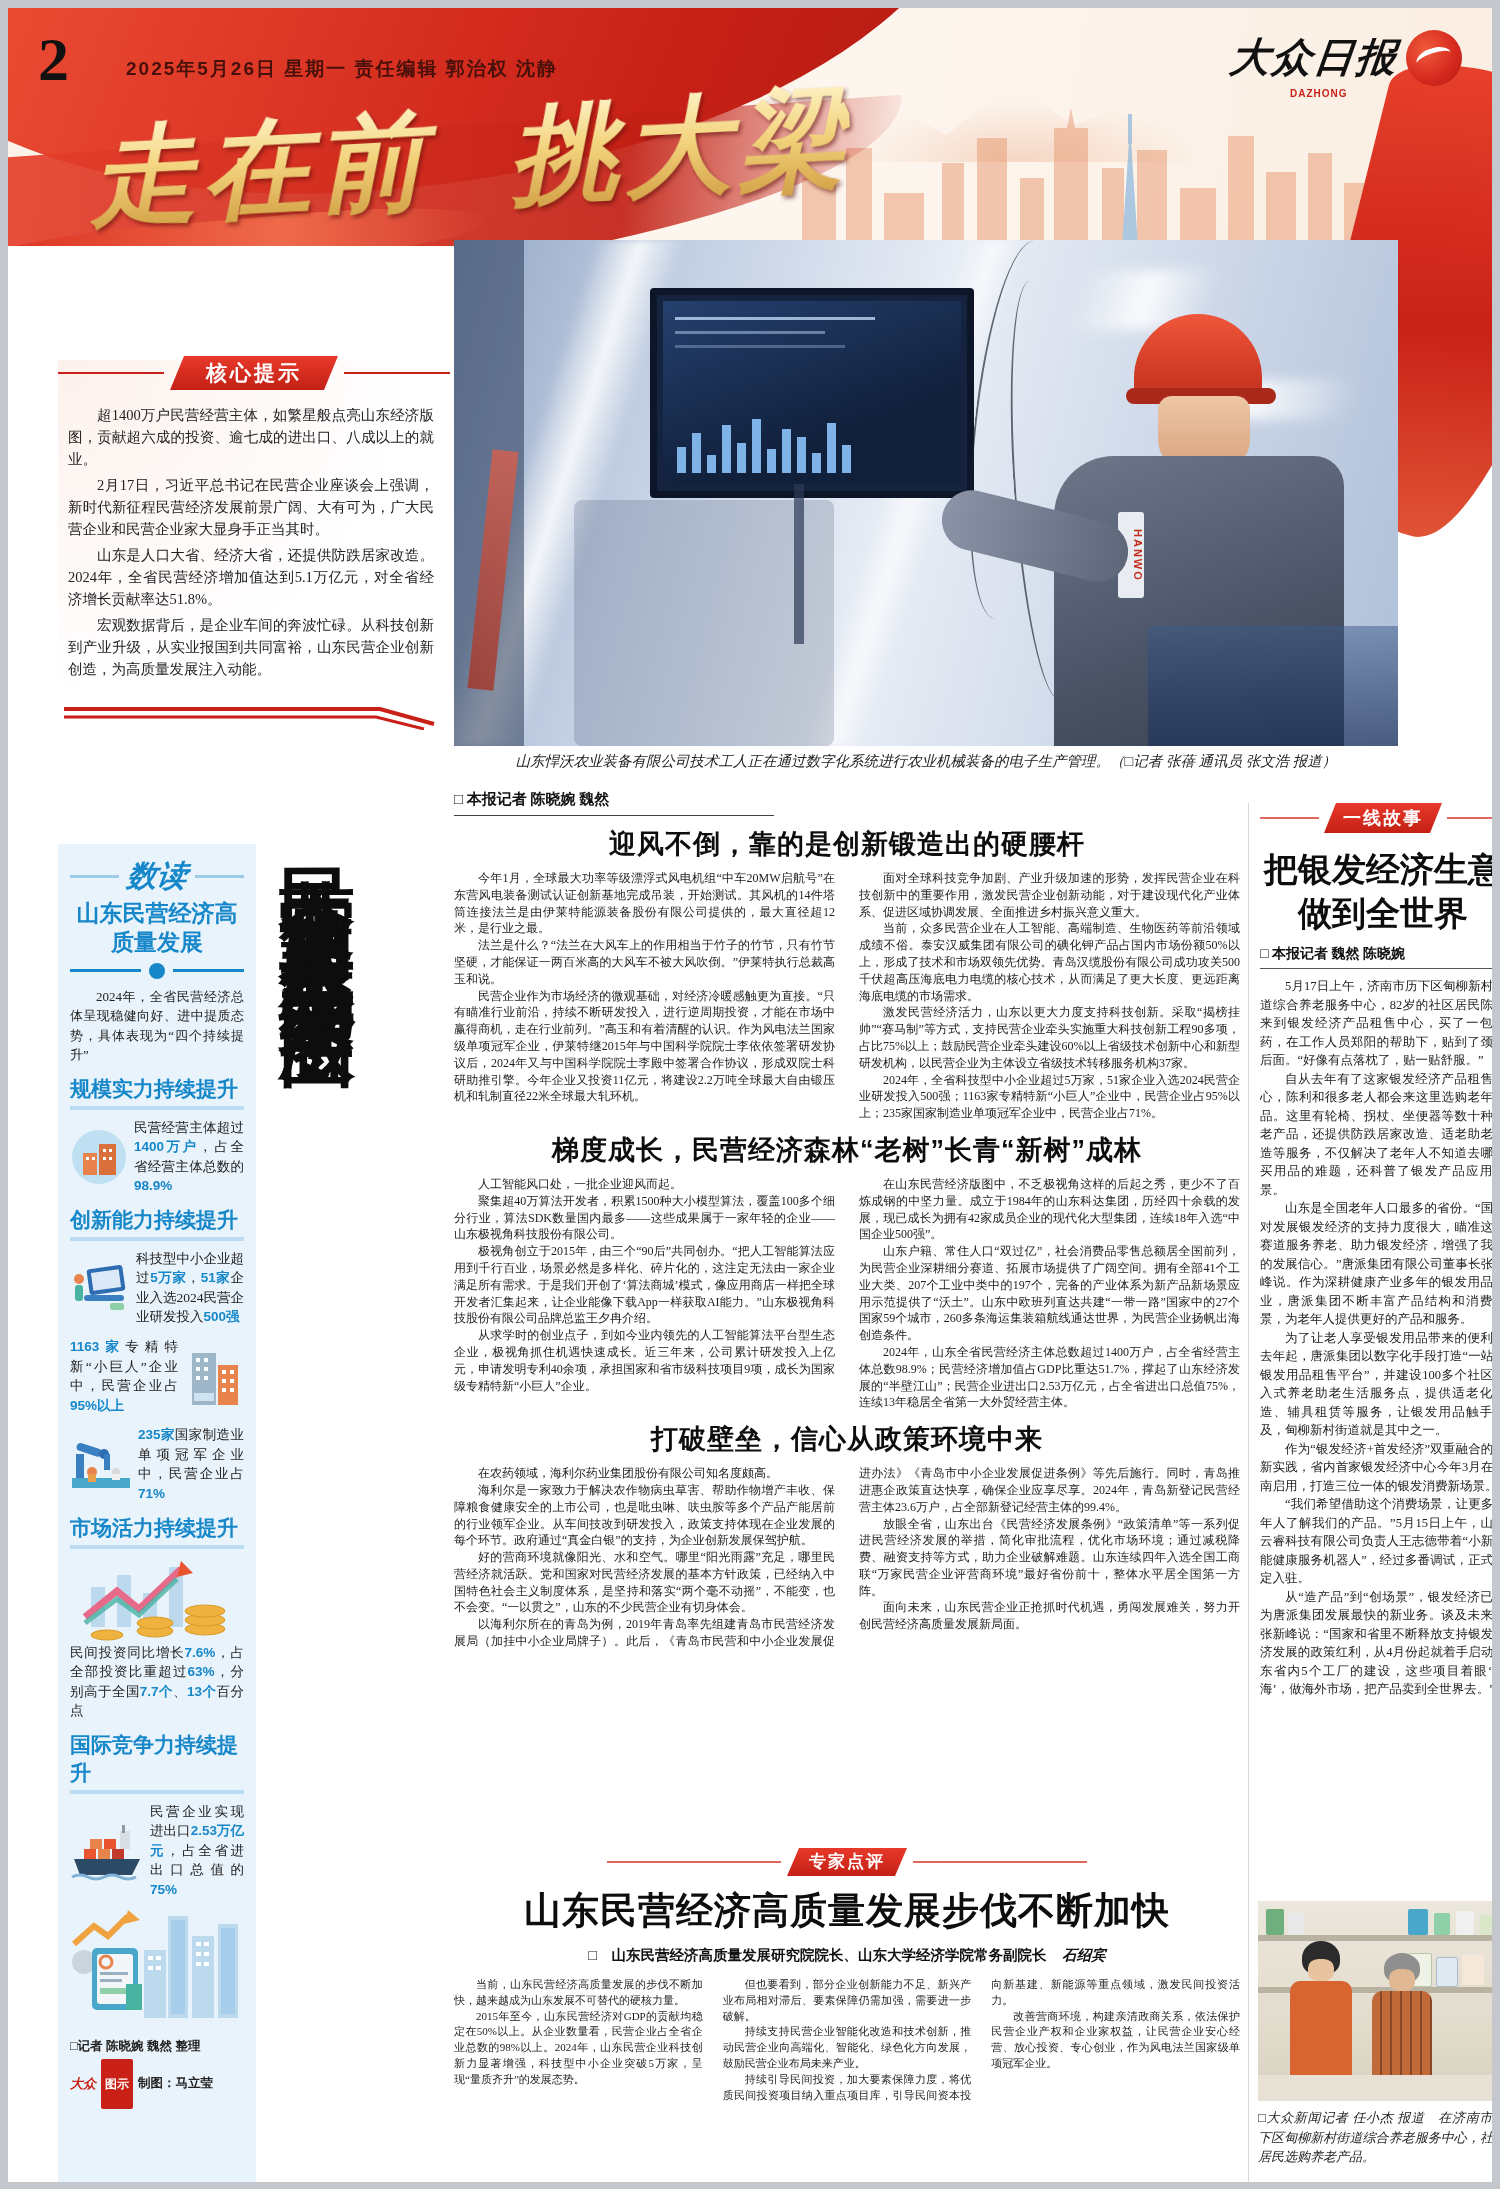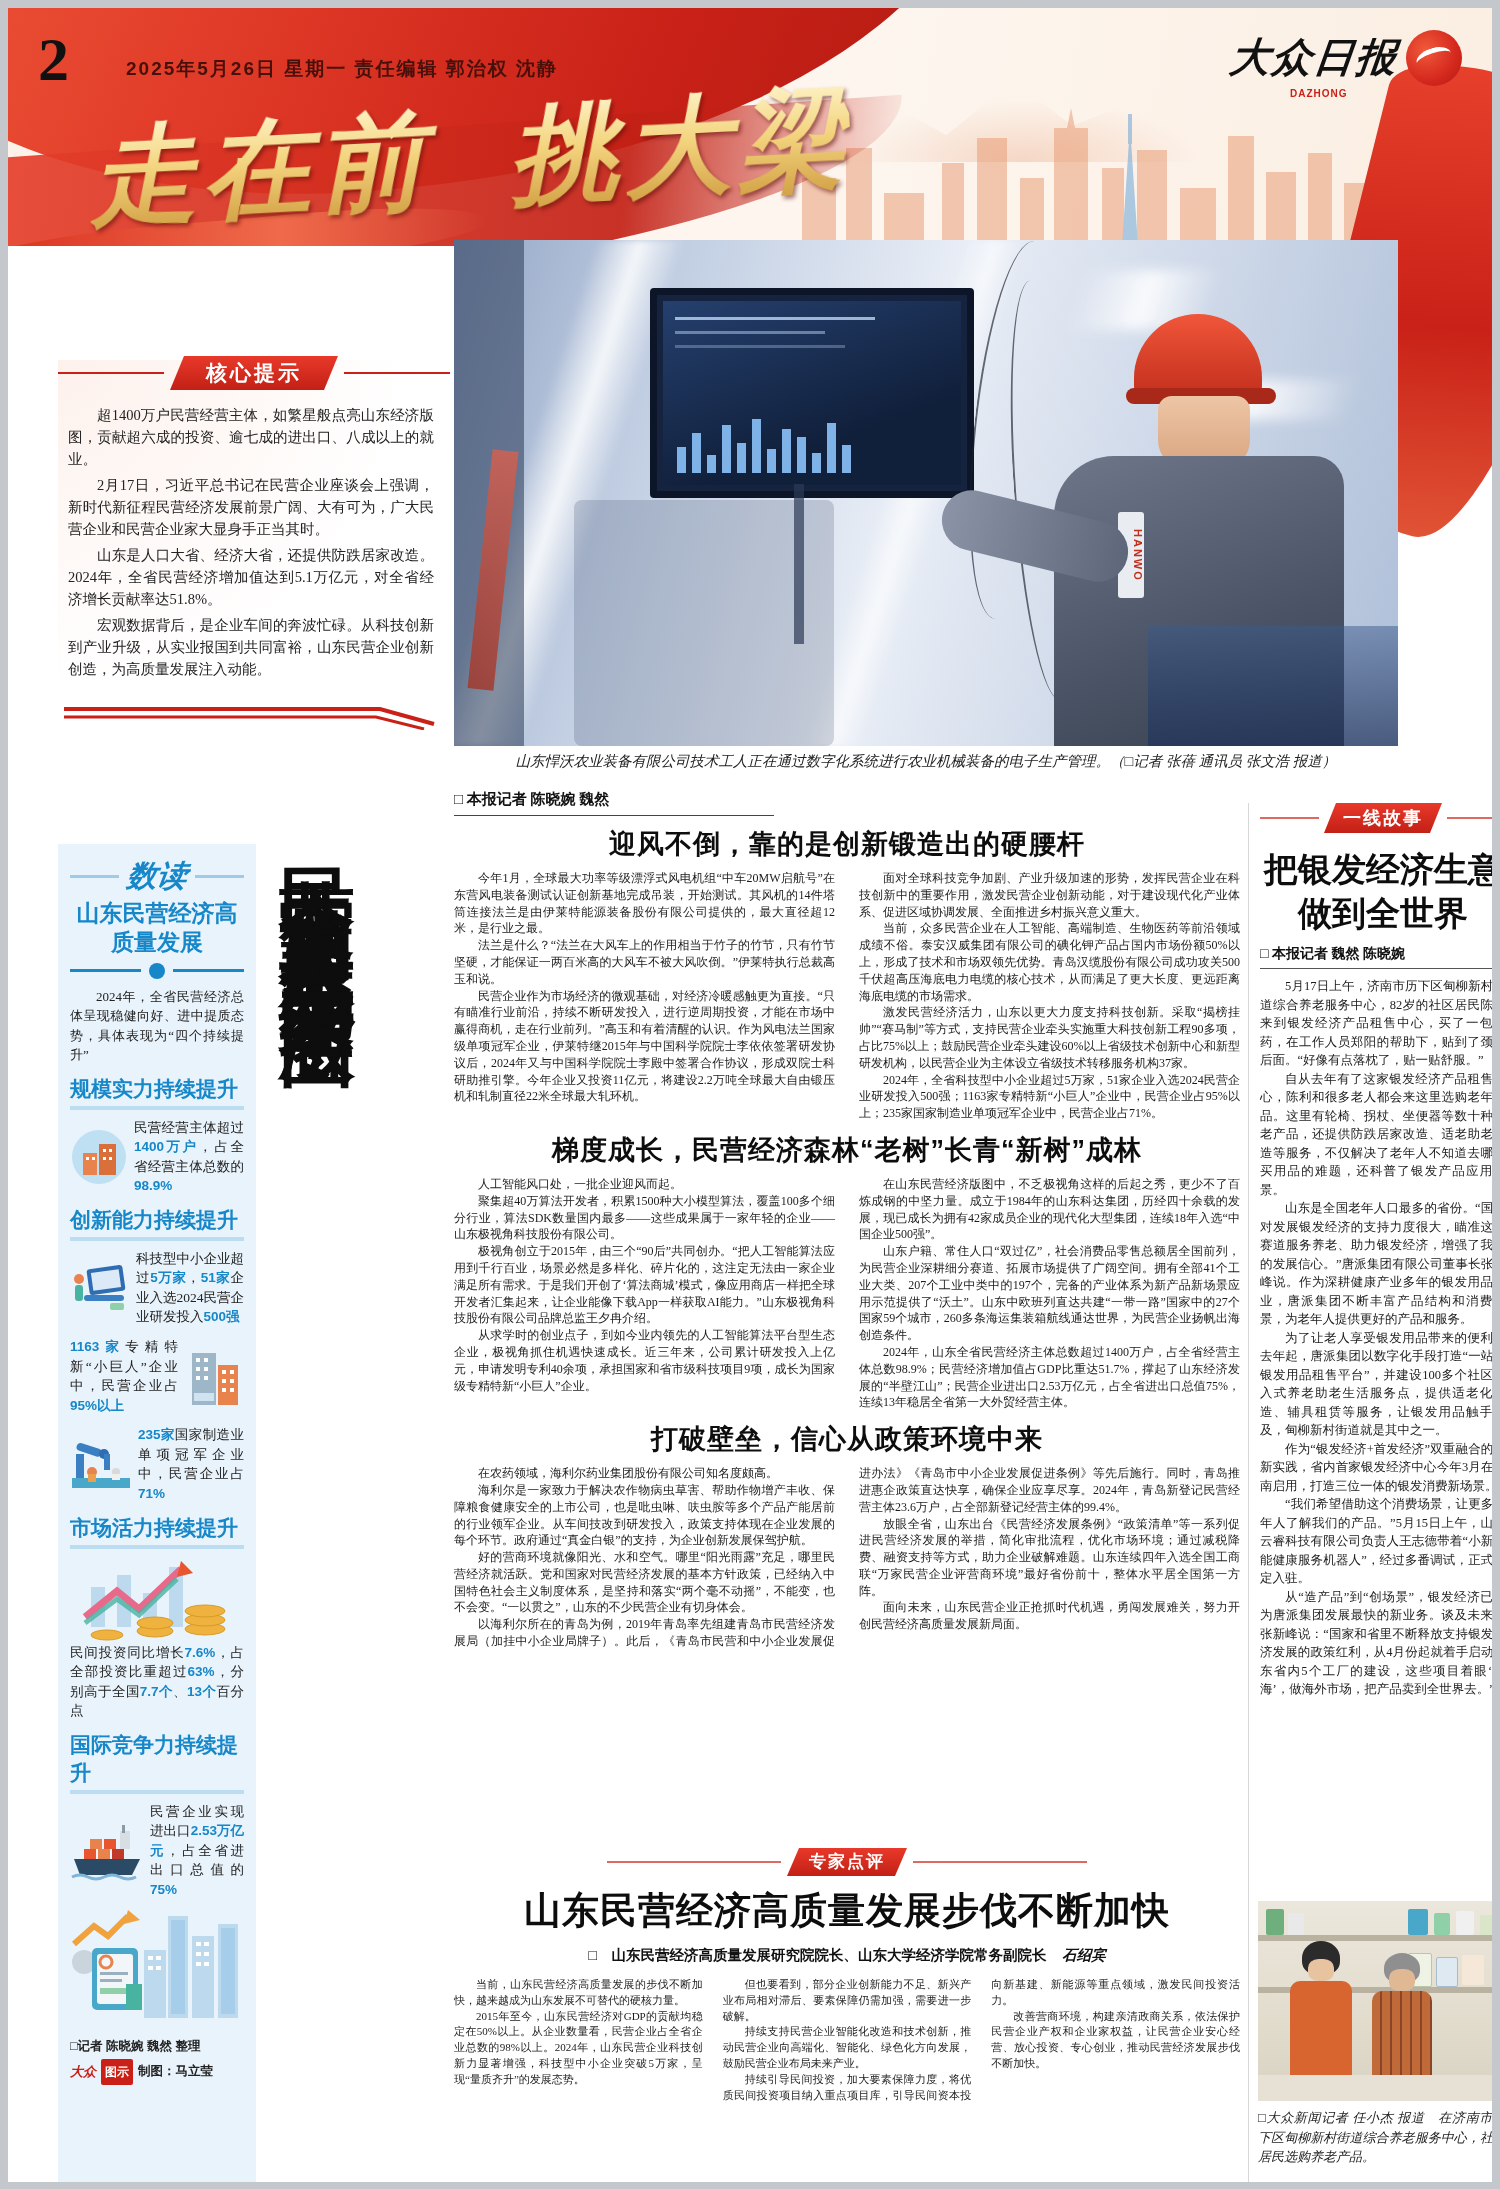--- a/index.html
+++ b/index.html
@@ -104,21 +104,21 @@
                padding-bottom:3px;margin:10px 0 8px 0;letter-spacing:0;}
   .stat{display:flex;align-items:center;margin-bottom:10px;gap:6px;}
   .stat.rev{flex-direction:row-reverse;}
   .stat-ic{flex:0 0 auto;line-height:0;}
   .stat-t{font-family:"Liberation Serif",serif;font-size:13.5px;line-height:1.45;color:#222;text-align:justify;}
   .stat-t .hl{color:#1687c9;font-weight:bold;font-family:"Liberation Sans",sans-serif;}
   .sb-city{margin-top:6px;line-height:0;}
   .sb-credit{font-size:12.5px;font-weight:bold;color:#222;margin-top:20px;}
   .sb-logo-row{display:flex;align-items:center;gap:5px;margin-top:4px;}
   .dz-word{font:italic 900 13px "Liberation Serif",serif;color:#c92117;}
-  .dz-box{background:#c92117;color:#fff;font:bold 12px/18px "Liberation Sans",sans-serif;padding:4px 4px;border-radius:2px;}
+  .dz-box{background:#c92117;color:#fff;font:bold 12px/18px "Liberation Sans",sans-serif;padding:16px 4px;border-radius:2px;}
   .sb-draw{font-size:12.5px;font-weight:bold;color:#222;}
 
   
   .main-article{position:absolute;left:446px;top:782px;width:786px;height:1048px;overflow:hidden;z-index:3;}
   .byline{font-size:15px;font-weight:bold;color:#111;padding-bottom:6px;margin-bottom:10px;
           border-bottom:1.5px solid #444;width:320px;}
   .sec-head{margin:10px 0 8px 0;text-align:center;font-family:"Liberation Sans",sans-serif;
             font-weight:900;font-size:27px;color:#0d0d0d;letter-spacing:1px;}
   .sec-body{column-count:2;column-gap:24px;}
   .sec-body p{margin:0;font-size:12px;line-height:1.4;text-indent:2em;text-align:justify;color:#1c1c1c;}
@@ -544,18 +544,18 @@
     <div class="ex-byline">
       <span>□　山东民营经济高质量发展研究院院长、山东大学经济学院常务副院长</span>
       <span class="kai" style="margin-left:12px">石绍宾</span>
     </div>
     <div class="ex-body">
           <p>当前，山东民营经济高质量发展的步伐不断加快，越来越成为山东发展不可替代的硬核力量。</p>
           <p>2015年至今，山东民营经济对GDP的贡献均稳定在50%以上。从企业数量看，民营企业占全省企业总数的98%以上。2024年，山东民营企业科技创新力显著增强，科技型中小企业突破5万家，呈现“量质齐升”的发展态势。</p>
           <p>但也要看到，部分企业创新能力不足、新兴产业布局相对滞后、要素保障仍需加强，需要进一步破解。</p>
           <p>持续支持民营企业智能化改造和技术创新，推动民营企业向高端化、智能化、绿色化方向发展，鼓励民营企业布局未来产业。</p>
           <p>持续引导民间投资，加大要素保障力度，将优质民间投资项目纳入重点项目库，引导民间资本投向新基建、新能源等重点领域，激发民间投资活力。</p>
-          <p>改善营商环境，构建亲清政商关系，依法保护民营企业产权和企业家权益，让民营企业安心经营、放心投资、专心创业，推动民营经济发展步伐不断加快。</p>
+          <p>改善营商环境，构建亲清政商关系，依法保护民营企业产权和企业家权益，让民营企业安心经营、放心投资、专心创业，作为风电法兰国家级单项冠军企业。</p>
         </div>
   </div>
 
  </div>
 </div>
 
 </body></html>

